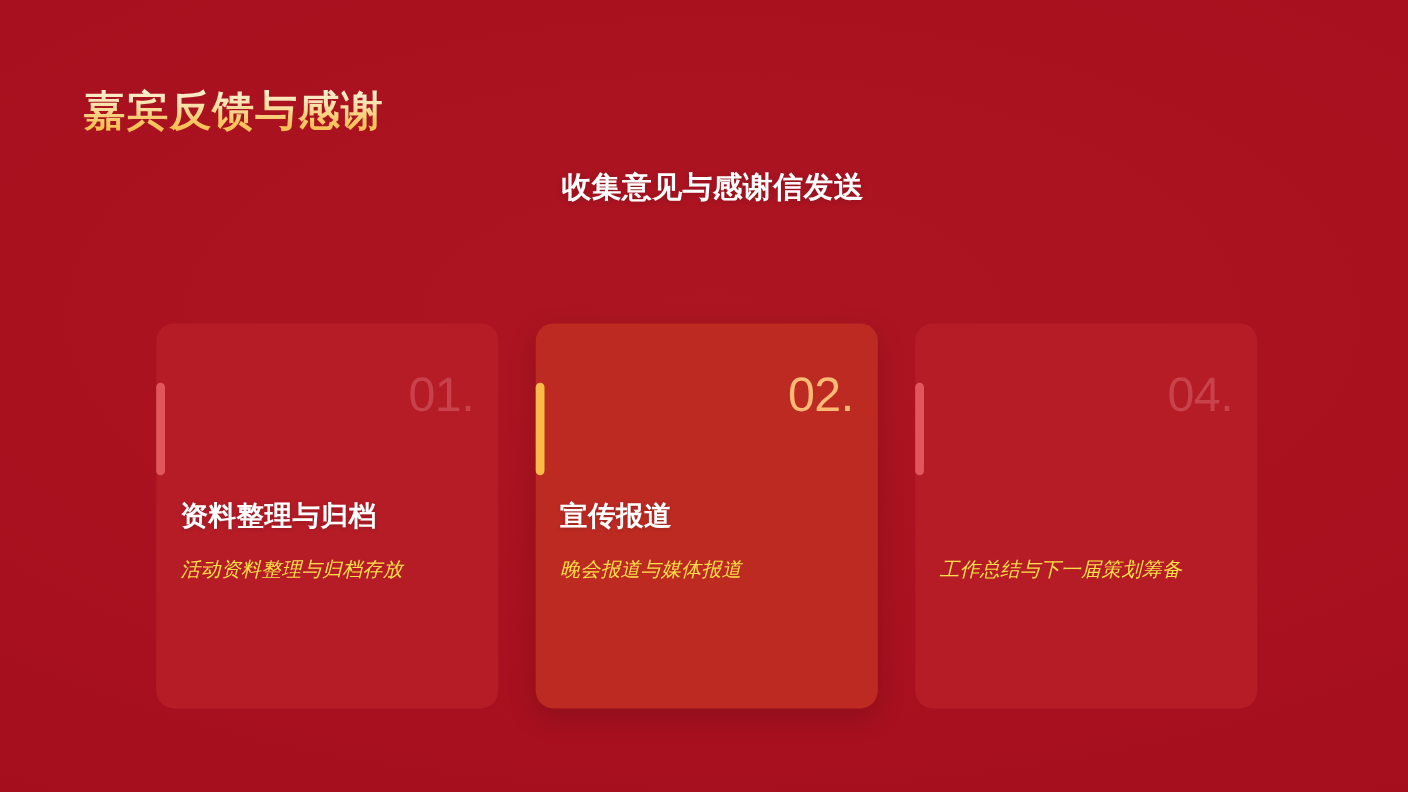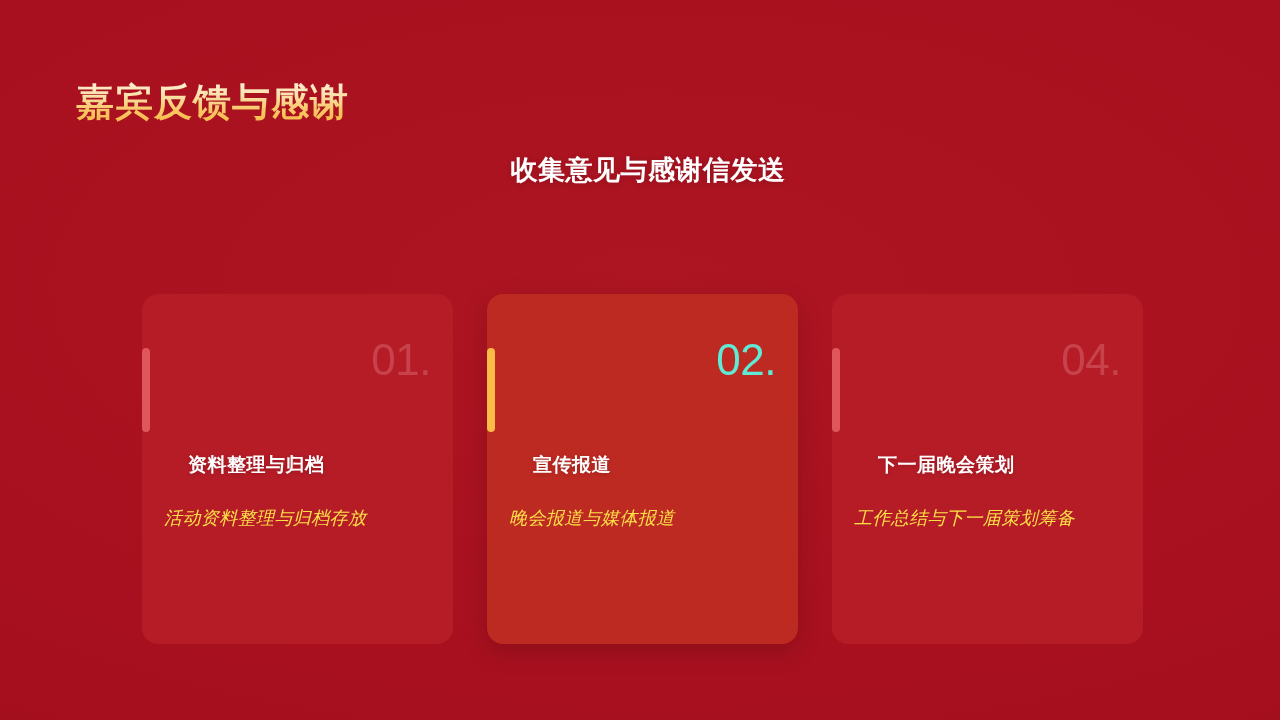--- a/index.html
+++ b/index.html
@@ -100,32 +100,31 @@
   .card-number {
     position: absolute;
     right: 22px;
     top: 44px;
     font-size: 44px;
     font-weight: normal;
     letter-spacing: -0.5px;
     line-height: 1;
   }
   .card.normal .card-number { color: #c8424b; }
-  .card.active  .card-number { color: #5eead4; }
+  .card.active  .card-number { color: #fdba74; }
 
   .card-title {
     position: absolute;
     left: 22px;
     top: 158px;
-    font-size: 19px;
+    font-size: 25px;
     font-weight: bold;
     color: #ffffff;
     letter-spacing: 0.5px;
     text-shadow: 0 1px 4px rgba(0,0,0,0.18);
-    margin-left: 24px;
   }
 
   .card-desc {
     position: absolute;
     left: 22px;
     top: 211px;
     font-size: 18px;
     color: #fde047;
     letter-spacing: 0.4px;
     line-height: 1.5;
@@ -153,18 +152,17 @@
     <div class="card active">
       <div class="card-bar"></div>
       <div class="card-number">02.</div>
       <div class="card-title">宣传报道</div>
       <div class="card-desc">晚会报道与媒体报道</div>
     </div>
 
     <div class="card normal">
       <div class="card-bar"></div>
       <div class="card-number">04.</div>
-      <div class="card-title">下一届晚会策划</div>
       <div class="card-desc">工作总结与下一届策划筹备</div>
     </div>
 
   </div>
 </div>
 
 </body></html>

